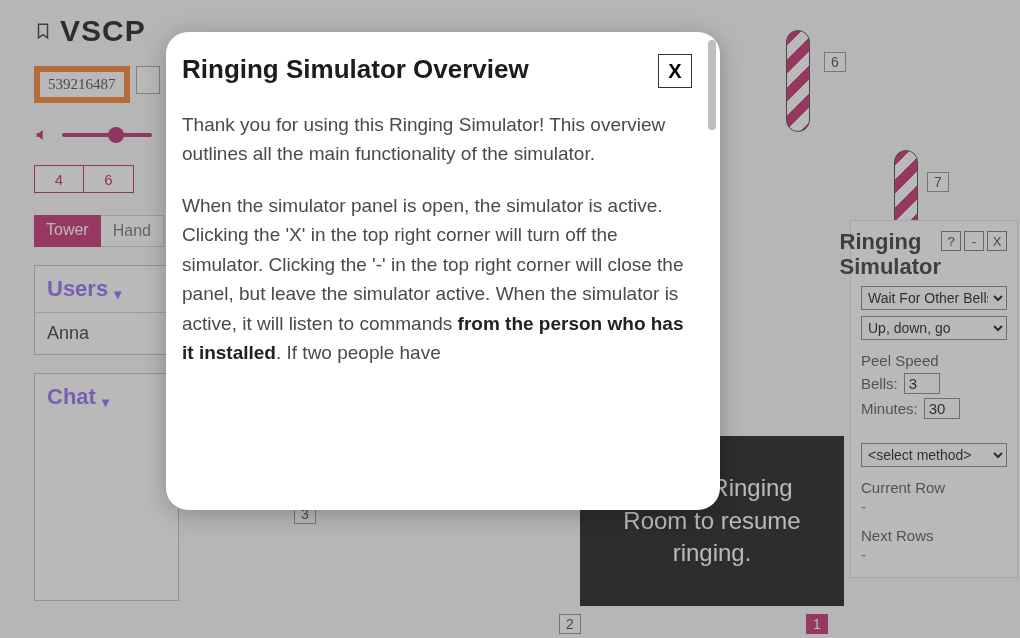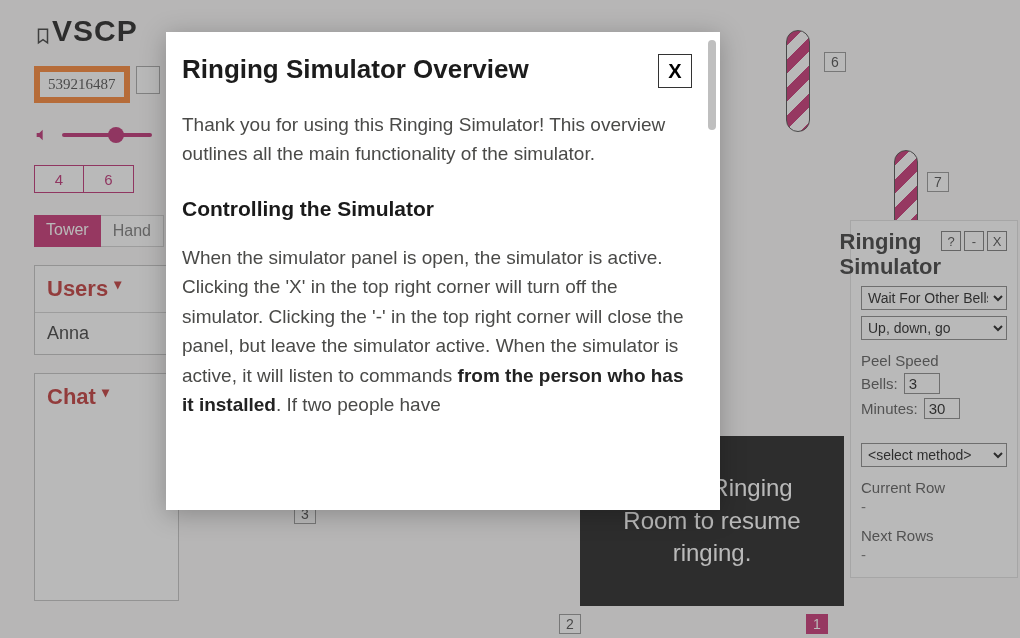--- a/index.html
+++ b/index.html
@@ -2,40 +2,40 @@
 <html><head>
 <meta charset="utf-8">
 <style>
   * { box-sizing: border-box; margin: 0; padding: 0; }
   html, body { width: 1020px; height: 638px; overflow: hidden; font-family: "Helvetica Neue", Arial, sans-serif; }
   body { background: #fbfaf9; position: relative; }
   .dim-overlay { position:absolute; inset:0; background:rgba(100,100,100,0.45); z-index:50; pointer-events:none; }
 
   
   .leftcol { position:absolute; top:14px; left:34px; width:145px; }
-  .brand-row { display:flex; align-items:flex-end; gap:0; }
+  .brand-row { display:flex; align-items:center; gap:8px; }
   .bookmark-icon { width:18px; height:24px; display:flex; align-items:center; justify-content:center; }
   .brand { font-size:30px; font-weight:800; letter-spacing:1px; color:#000; }
   .id-row { margin-top:18px; display:flex; gap:6px; }
   .id-box { border:6px solid #f97316; padding:4px 8px; font-size:15px; color:#333; background:#fff;font-family:Liberation Serif, serif; }
   .small-btn { border:1px solid #999; width:24px; height:28px; background:#fff; }
   .vol-row { margin-top:24px; display:flex; align-items:center; gap:12px; }
   .vol-icon { width:16px; height:16px; color:#b5115f; }
   .slider { position:relative; width:90px; height:4px; background:#b5115f; border-radius:2px; }
   .slider .thumb { position:absolute; top:-6px; left:46px; width:16px; height:16px; border-radius:50%; background:#b5115f; }
   .num-row { margin-top:22px; display:flex; }
   .num-cell { border:1px solid #b5115f; width:50px; height:28px; display:flex; align-items:center; justify-content:center; font-size:15px; color:#b5115f; background:#fff; }
   .num-cell + .num-cell { border-left:none; }
   .tab-row { margin-top:22px; display:flex;text-align:center; }
   .tab { padding:6px 12px; font-size:16px; }
   .tab.active { background:#c0155f; color:#fff; }
   .tab.inactive { background:#fff; color:#666; border:1px solid #ccc; border-left:none; }
 
   .panel { margin-top:18px; border:1px solid #bbb; background:#fff; }
-  .panel-head { display:flex; align-items:flex-start; gap:6px; padding:10px 12px; font-size:22px; font-weight:700; color:#b91c1c; }
+  .panel-head { display:flex; align-items:flex-end; gap:6px; padding:10px 12px; font-size:22px; font-weight:700; color:#8b5cf6; }
   .caret { font-size:14px; }
   .panel-row { border-top:1px solid #ccc; padding:10px 12px; font-size:18px; color:#222; }
   .chat-body { height:180px; }
 
   
   .bell-label { position:absolute; border:1px solid #888; background:#fff; font-size:14px; padding:1px 6px; color:#333; }
   .lab3 { top:504px; left:294px; }
   .lab2 { top:614px; left:559px; }
   .lab1 { top:614px; left:806px; background:#c0155f; color:#fff; border-color:#c0155f; }
   .lab6 { top:52px; left:824px; }
@@ -58,21 +58,21 @@
   .simbtns { display:flex; gap:3px; margin-top:2px; }
   .sqbtn { width:20px; height:20px; border:1px solid #666; background:#fff; font-size:13px; display:flex; align-items:center; justify-content:center; }
   .sel { width:100%; border:1px solid #777; font-size:14px; padding:2px 2px; margin-top:6px; background:#fff; }
   .simlabel { margin-top:12px; font-size:15px; color:#444; }
   .inline-field { margin-top:4px; display:flex; align-items:center; gap:6px; font-size:15px; color:#444; }
   .numin { width:36px; border:1px solid #777; padding:1px 4px; font-size:15px; }
   .rowval { color:#666; margin-top:2px; }
 
   
   .modal { position:absolute; z-index:100; top:32px; left:166px; width:554px; height:478px; background:#fff;
-           box-shadow:0 4px 24px rgba(0,0,0,0.25); padding:22px 28px 18px 16px; overflow:hidden; }
+           box-shadow:0 4px 24px rgba(0,0,0,0.25); padding:22px 28px 18px 16px; overflow:hidden;border-radius:22px; }
   .modal-scrollbar { position:absolute; top:8px; right:4px; width:8px; height:90px; background:#bfbfbf; border-radius:4px; }
   .modal-head { display:flex; justify-content:space-between; align-items:flex-start; }
   .modal-title { font-size:26px; font-weight:800; color:#1c1c1c; }
   .modal-x { width:34px; height:34px; border:1px solid #333; background:#fff; font-size:20px; display:flex; align-items:center; justify-content:center; font-weight:700; }
   .modal p { margin-top:22px; font-size:19px; line-height:1.55; color:#4a4a48; font-weight:300; }
   .modal h2 { margin-top:28px; font-size:21px; font-weight:800; color:#1a1a1a; }
   .modal .bold { font-weight:700; color:#222; }
 </style>
 </head>
 <body>
@@ -169,17 +169,16 @@
 
 <div class="dim-overlay"></div>
 
 <div class="modal">
   <div class="modal-scrollbar"></div>
   <div class="modal-head">
     <div class="modal-title">Ringing Simulator Overview</div>
     <div class="modal-x">X</div>
   </div>
   <p>Thank you for using this Ringing Simulator! This overview outlines all the main functionality of the simulator.</p>
-  <h2>Controlling the Simulator</h2>
   <p>
     <span>When the simulator panel is open, the simulator is active. Clicking the 'X' in the top right corner will turn off the simulator. Clicking the '-' in the top right corner will close the panel, but leave the simulator active. When the simulator is active, it will listen to commands </span><span class="bold">from the person who has it installed</span><span>. If two people have</span>
   </p>
 </div>
 
 </body></html>

